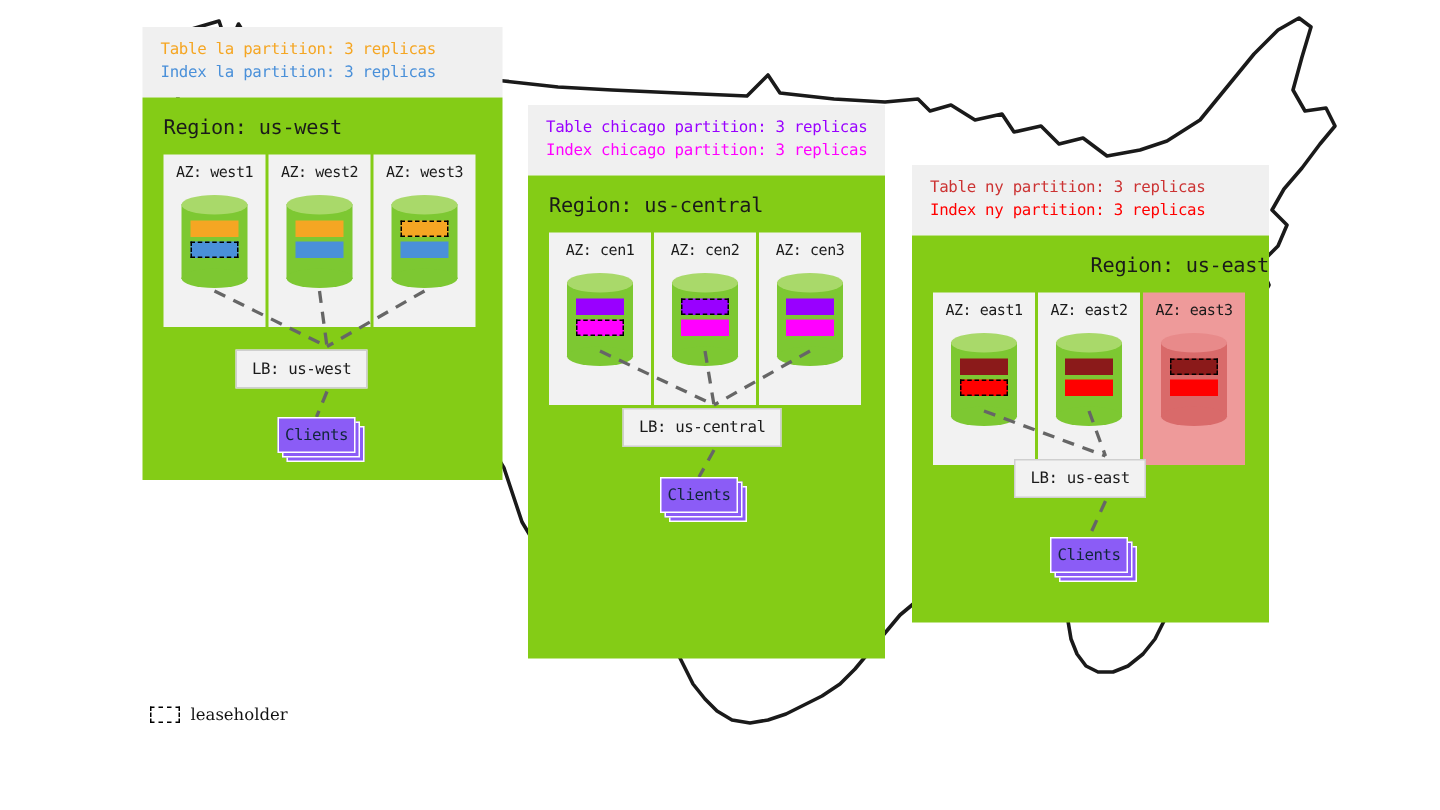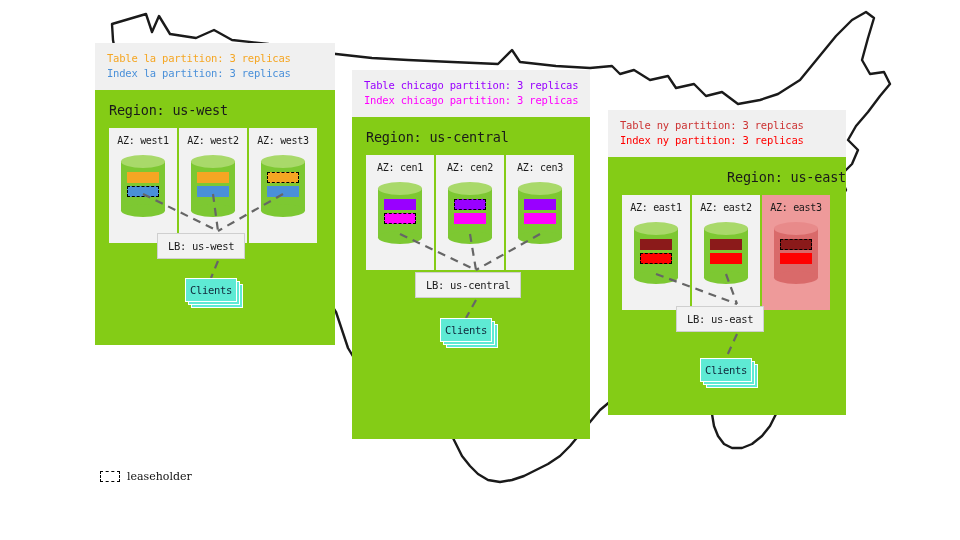--- a/index.html
+++ b/index.html
@@ -51,21 +51,21 @@
   .lb{
     position:absolute;background:#f2f2f2;border:1px solid #cfcfcf;
     font-size:10.5px;color:#1a1a1a;padding:6px 10px;white-space:nowrap;
     letter-spacing:-0.3px;box-sizing:border-box;
   }
   .clients-wrap{position:absolute;}
   .clients{
     position:relative;width:52px;height:24px;
   }
   .clients .sheet{
-    position:absolute;background:#5eead4;border:1.2px solid #ffffff;box-sizing:border-box;
+    position:absolute;background:#8b5cf6;border:1.2px solid #ffffff;box-sizing:border-box;
   }
   .clients .s3{left:6px;top:6px;width:52px;height:24px;}
   .clients .s2{left:3px;top:3px;width:52px;height:24px;}
   .clients .s1{
     left:0;top:0;width:52px;height:24px;
     display:flex;align-items:center;justify-content:center;
     font-size:10.5px;color:#10263a;letter-spacing:-0.3px;
   }
   .legend{position:absolute;display:flex;align-items:center;gap:7px;margin-top:20px;}
   .legend .swatch{
@@ -97,21 +97,21 @@
        L302,284 L292,282 L282,278 L272,272 L264,264 L256,254 L248,244
        L240,234 L232,226 L224,218 L216,210 L208,202 L200,194 L192,186
        L184,178 L176,170 L168,162 L162,152 L156,142 L150,130 L144,118
        L138,106 L132,94 L126,82 L120,70 L116,56 L113,40 Z"></path>
   <path fill="none" stroke="#1a1a1a" stroke-width="2.4" stroke-linejoin="round" stroke-linecap="round" d="M752,318 L760,330 L768,344 L774,358 L778,372 L780,386 L780,400
        L776,414 L770,426 L762,436 L752,444 L742,448 L732,448 L724,444
        L718,436 L714,426 L712,414 L712,402"></path>
 </svg>
 
 <div id="regions-root">
-    <div class="region" style="left: 95px; top: 43px; width: 240px;">
+    <div class="region" style="left: 95px; top: 18px; width: 240px;">
       <div class="region-header">
         <div style="color: rgb(245, 166, 35);">Table la partition: 3 replicas</div>
         <div style="color: rgb(74, 144, 217);">Index la partition: 3 replicas</div>
       </div>
       <div class="region-body" style="height: 255px;">
         <div class="region-title">Region: us-west</div>
         <div class="az-row">
           <div class="az">
             <div class="az-label">AZ: west1</div>
             <div class="cyl">

